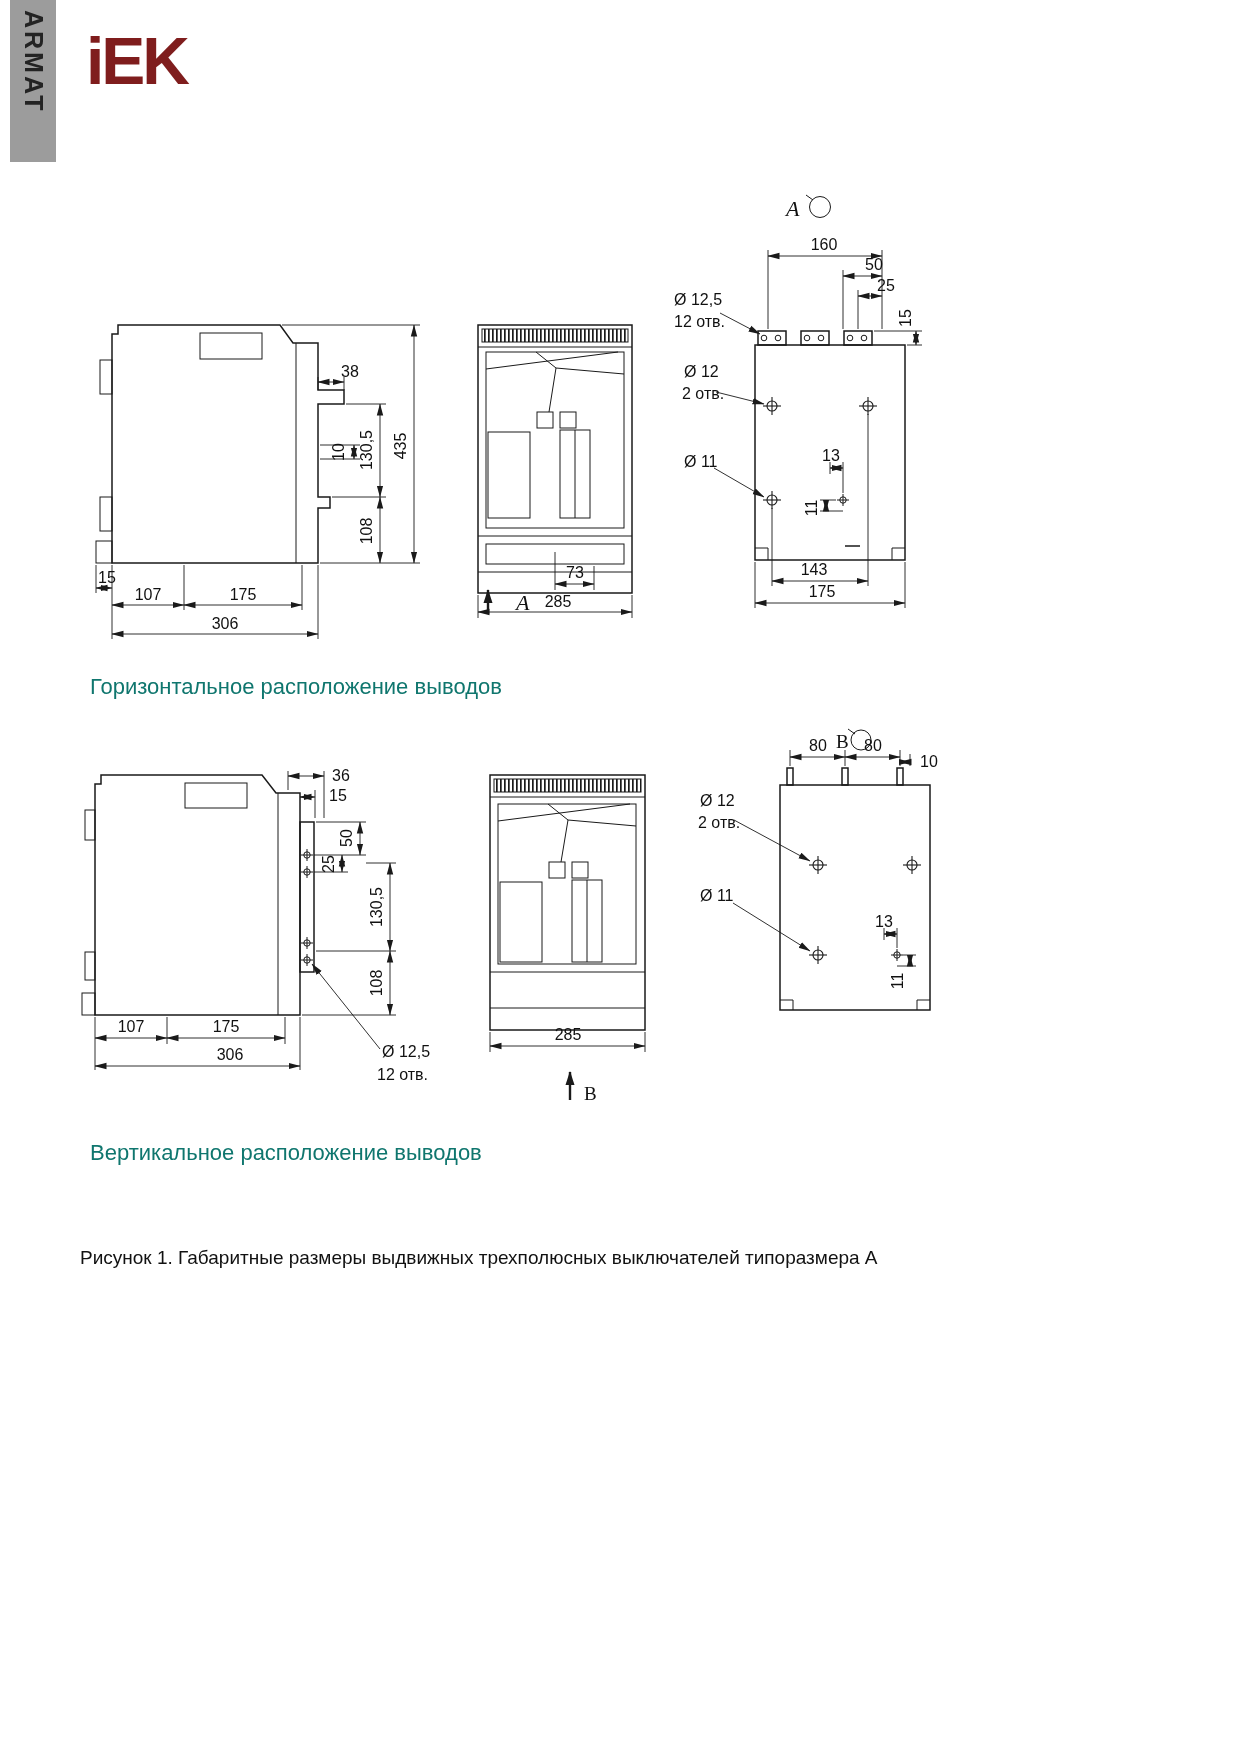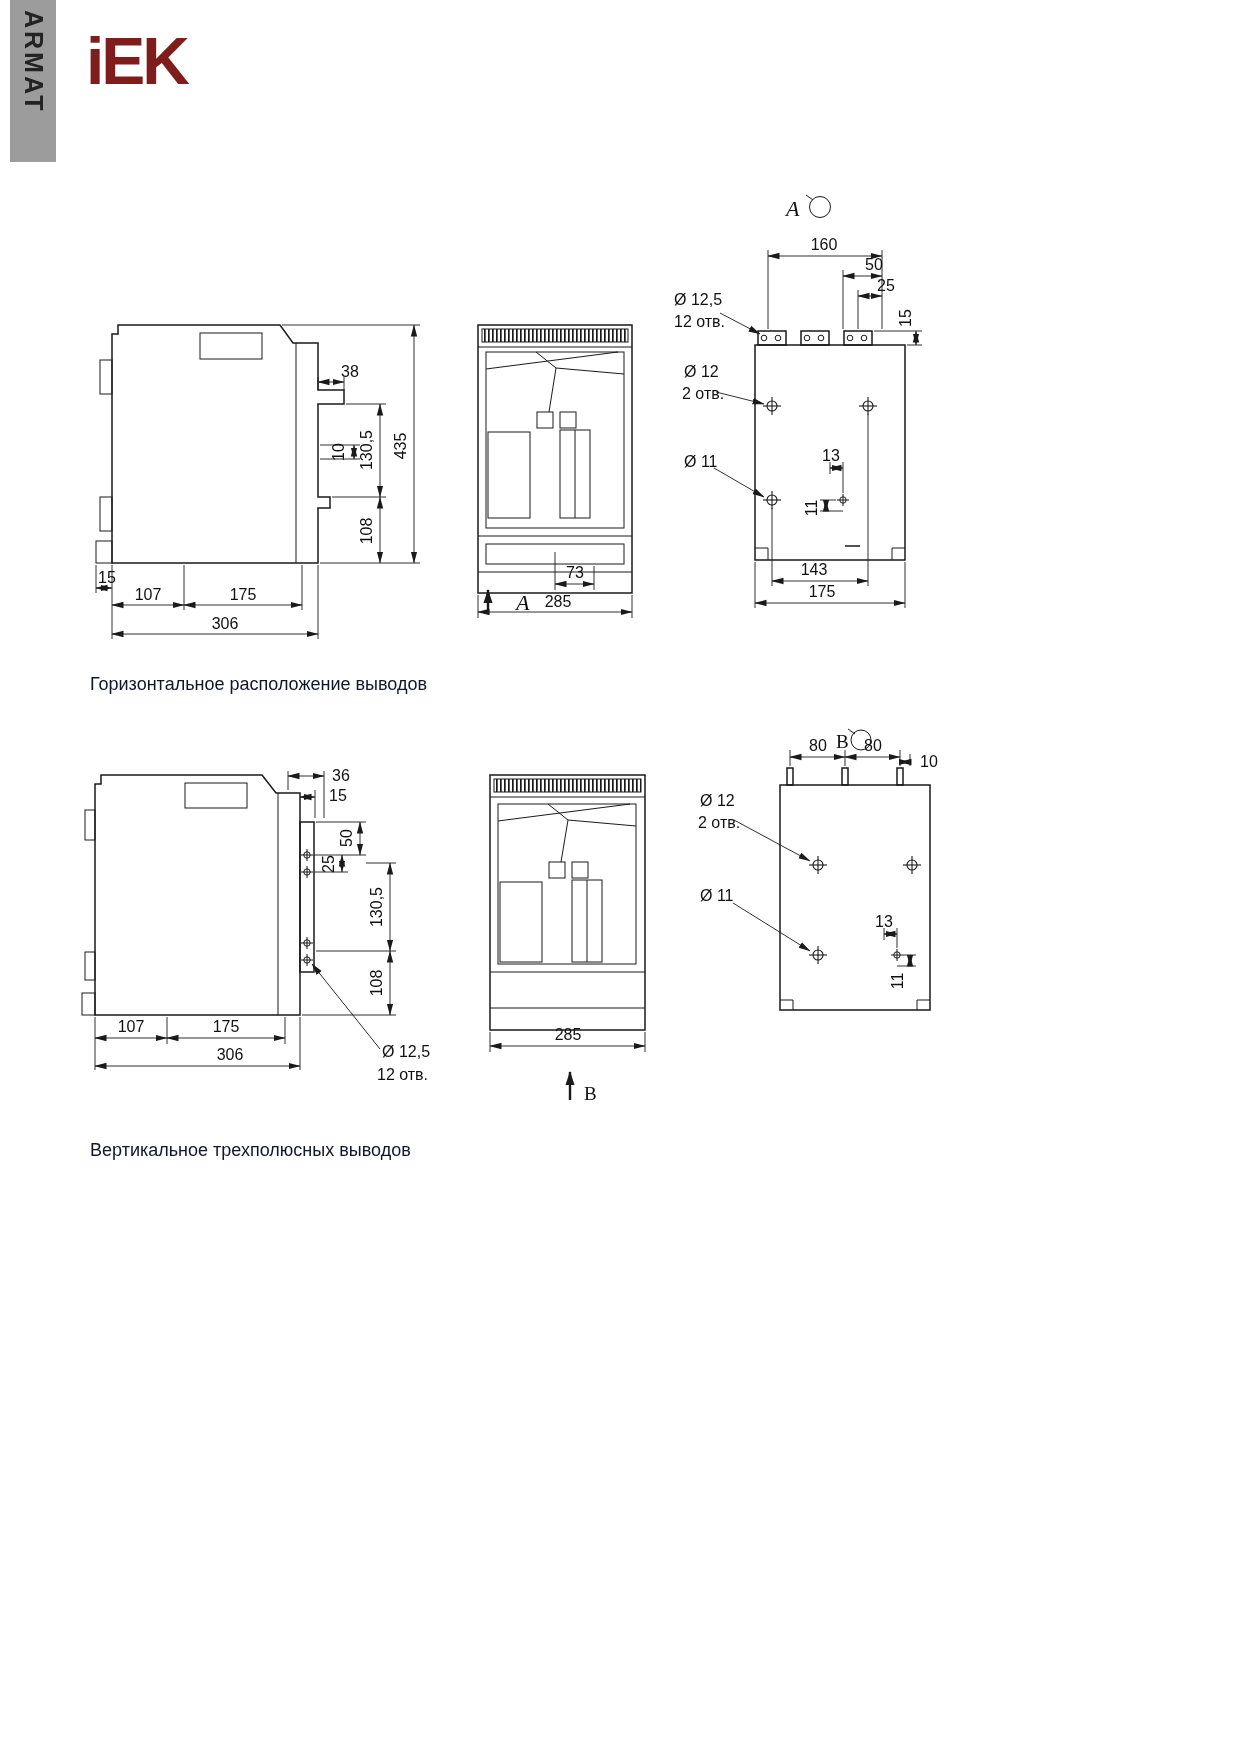--- a/index.html
+++ b/index.html
@@ -1,20 +1,20 @@
 <!DOCTYPE html>
 <html><head>
 <meta charset="utf-8">
 <style>
   html,body{margin:0;padding:0;background:#e9e9e9;}
   .page{position:relative;width:1256px;height:1752px;background:#ffffff;font-family:"Liberation Sans",sans-serif;overflow:hidden;}
   .armat-bar{position:absolute;left:10px;top:0;width:46px;height:162px;background:#9c9c9c;display:flex;justify-content:center;}
   .armat-text{writing-mode:vertical-rl;font-size:25px;font-weight:700;letter-spacing:3px;color:#232323;padding-top:10px;}
   .logo{position:absolute;left:86px;top:28px;font-size:66px;font-weight:800;letter-spacing:-3px;color:#7f1d1d;line-height:1;}
-  .sec-label{position:absolute;font-size:18px;color:#0f172a;}
+  .sec-label{position:absolute;font-size:22px;color:#0f766e;}
   .caption{position:absolute;left:80px;top:1247px;font-size:19px;color:#111;}
   svg.canvas{position:absolute;left:0;top:0;}
   .ol{fill:none;stroke:#1a1a1a;stroke-width:1.5;}
   .th{fill:none;stroke:#1a1a1a;stroke-width:1;}
   .gr{stroke:#1a1a1a;stroke-width:1;}
   .dl{fill:none;stroke:#1a1a1a;stroke-width:0.9;}
   .ld{fill:none;stroke:#1a1a1a;stroke-width:0.9;}
   .vd{fill:none;stroke:#1a1a1a;stroke-width:2.4;}
   svg text{font-family:"Liberation Sans",sans-serif;fill:#111;font-size:16px;}
   .vt{font-size:22px;font-style:italic;font-family:"Liberation Serif",serif;}
@@ -330,15 +330,16 @@
         <text x="884" y="927" text-anchor="middle">13</text>
         <line class="dl" x1="903" y1="955" x2="916" y2="955"></line>
         <line class="dl" x1="897" y1="966" x2="916" y2="966"></line>
         <line class="dl" x1="910" y1="955" x2="910" y2="966" marker-start="url(#arr)" marker-end="url(#arr)"></line>
         <text transform="rotate(-90 903 981)" x="903" y="981" text-anchor="middle">11</text>
       </g>
     </g>
   </svg>
 
   <div class="sec-label" style="left:90px;top:674px">Горизонтальное расположение выводов</div>
-  <div class="sec-label" style="left:90px;top:1140px">Вертикальное трехполюсных выводов</div>
+  <div class="sec-label" style="left:90px;top:1140px">Вертикальное расположение выводов</div>
+  <div class="caption">Рисунок 1. Габаритные размеры выдвижных трехполюсных выключателей типоразмера А</div>
 
 </div>
 
 </body></html>

